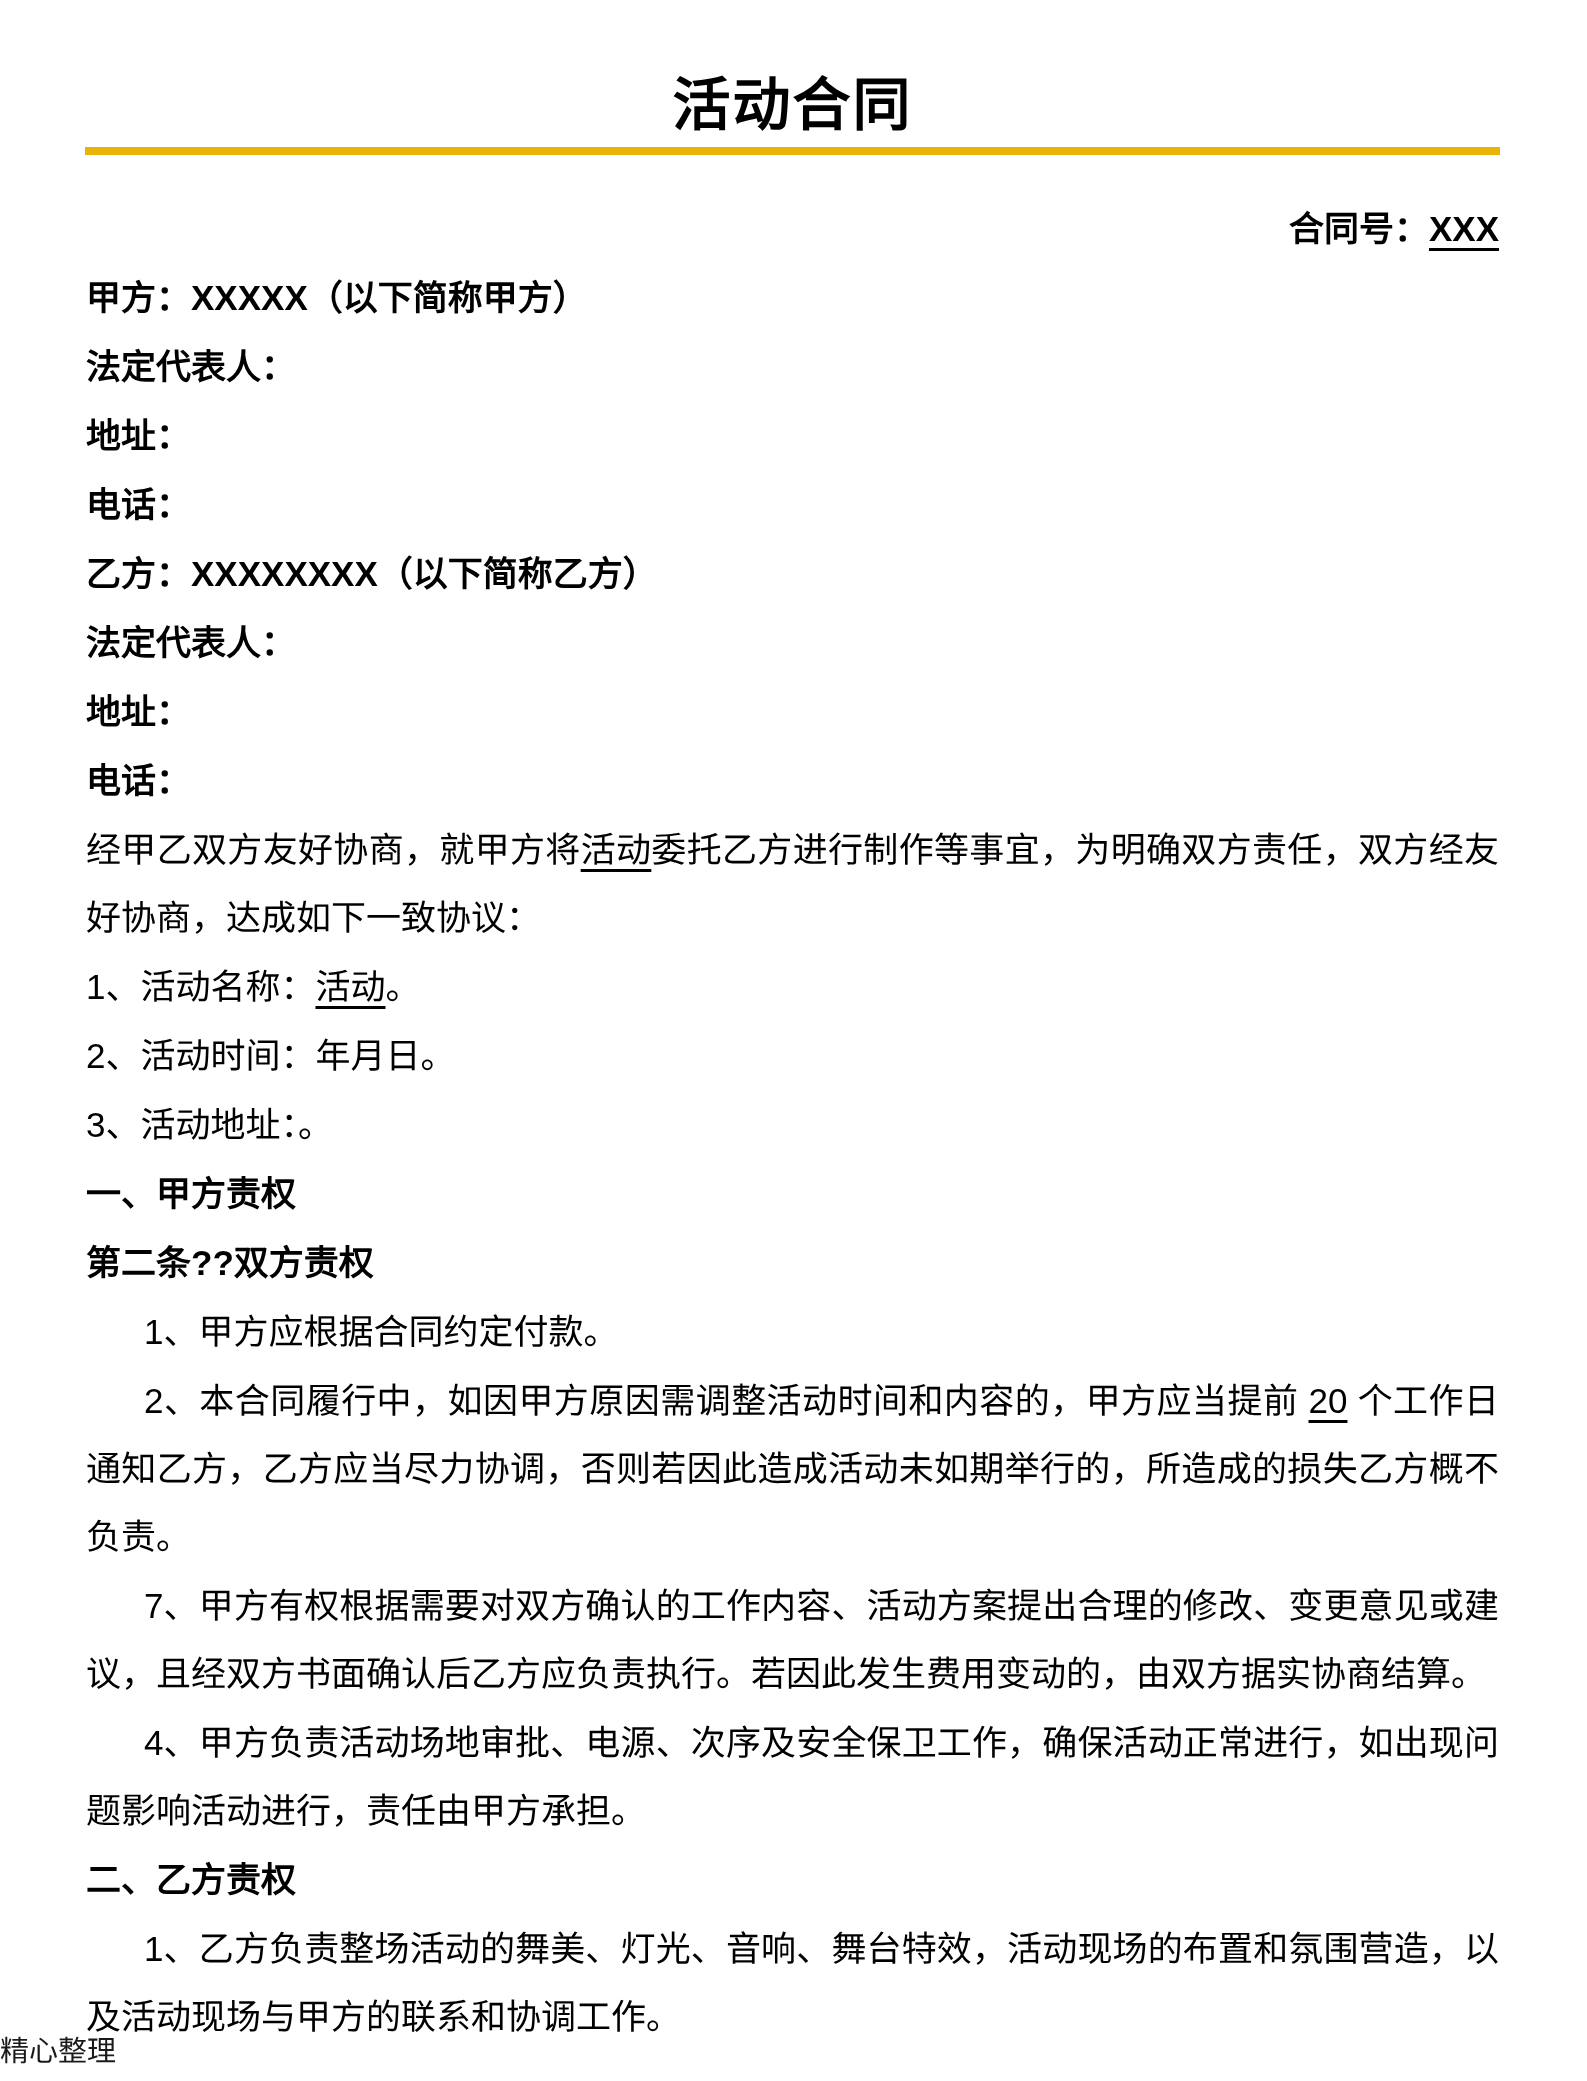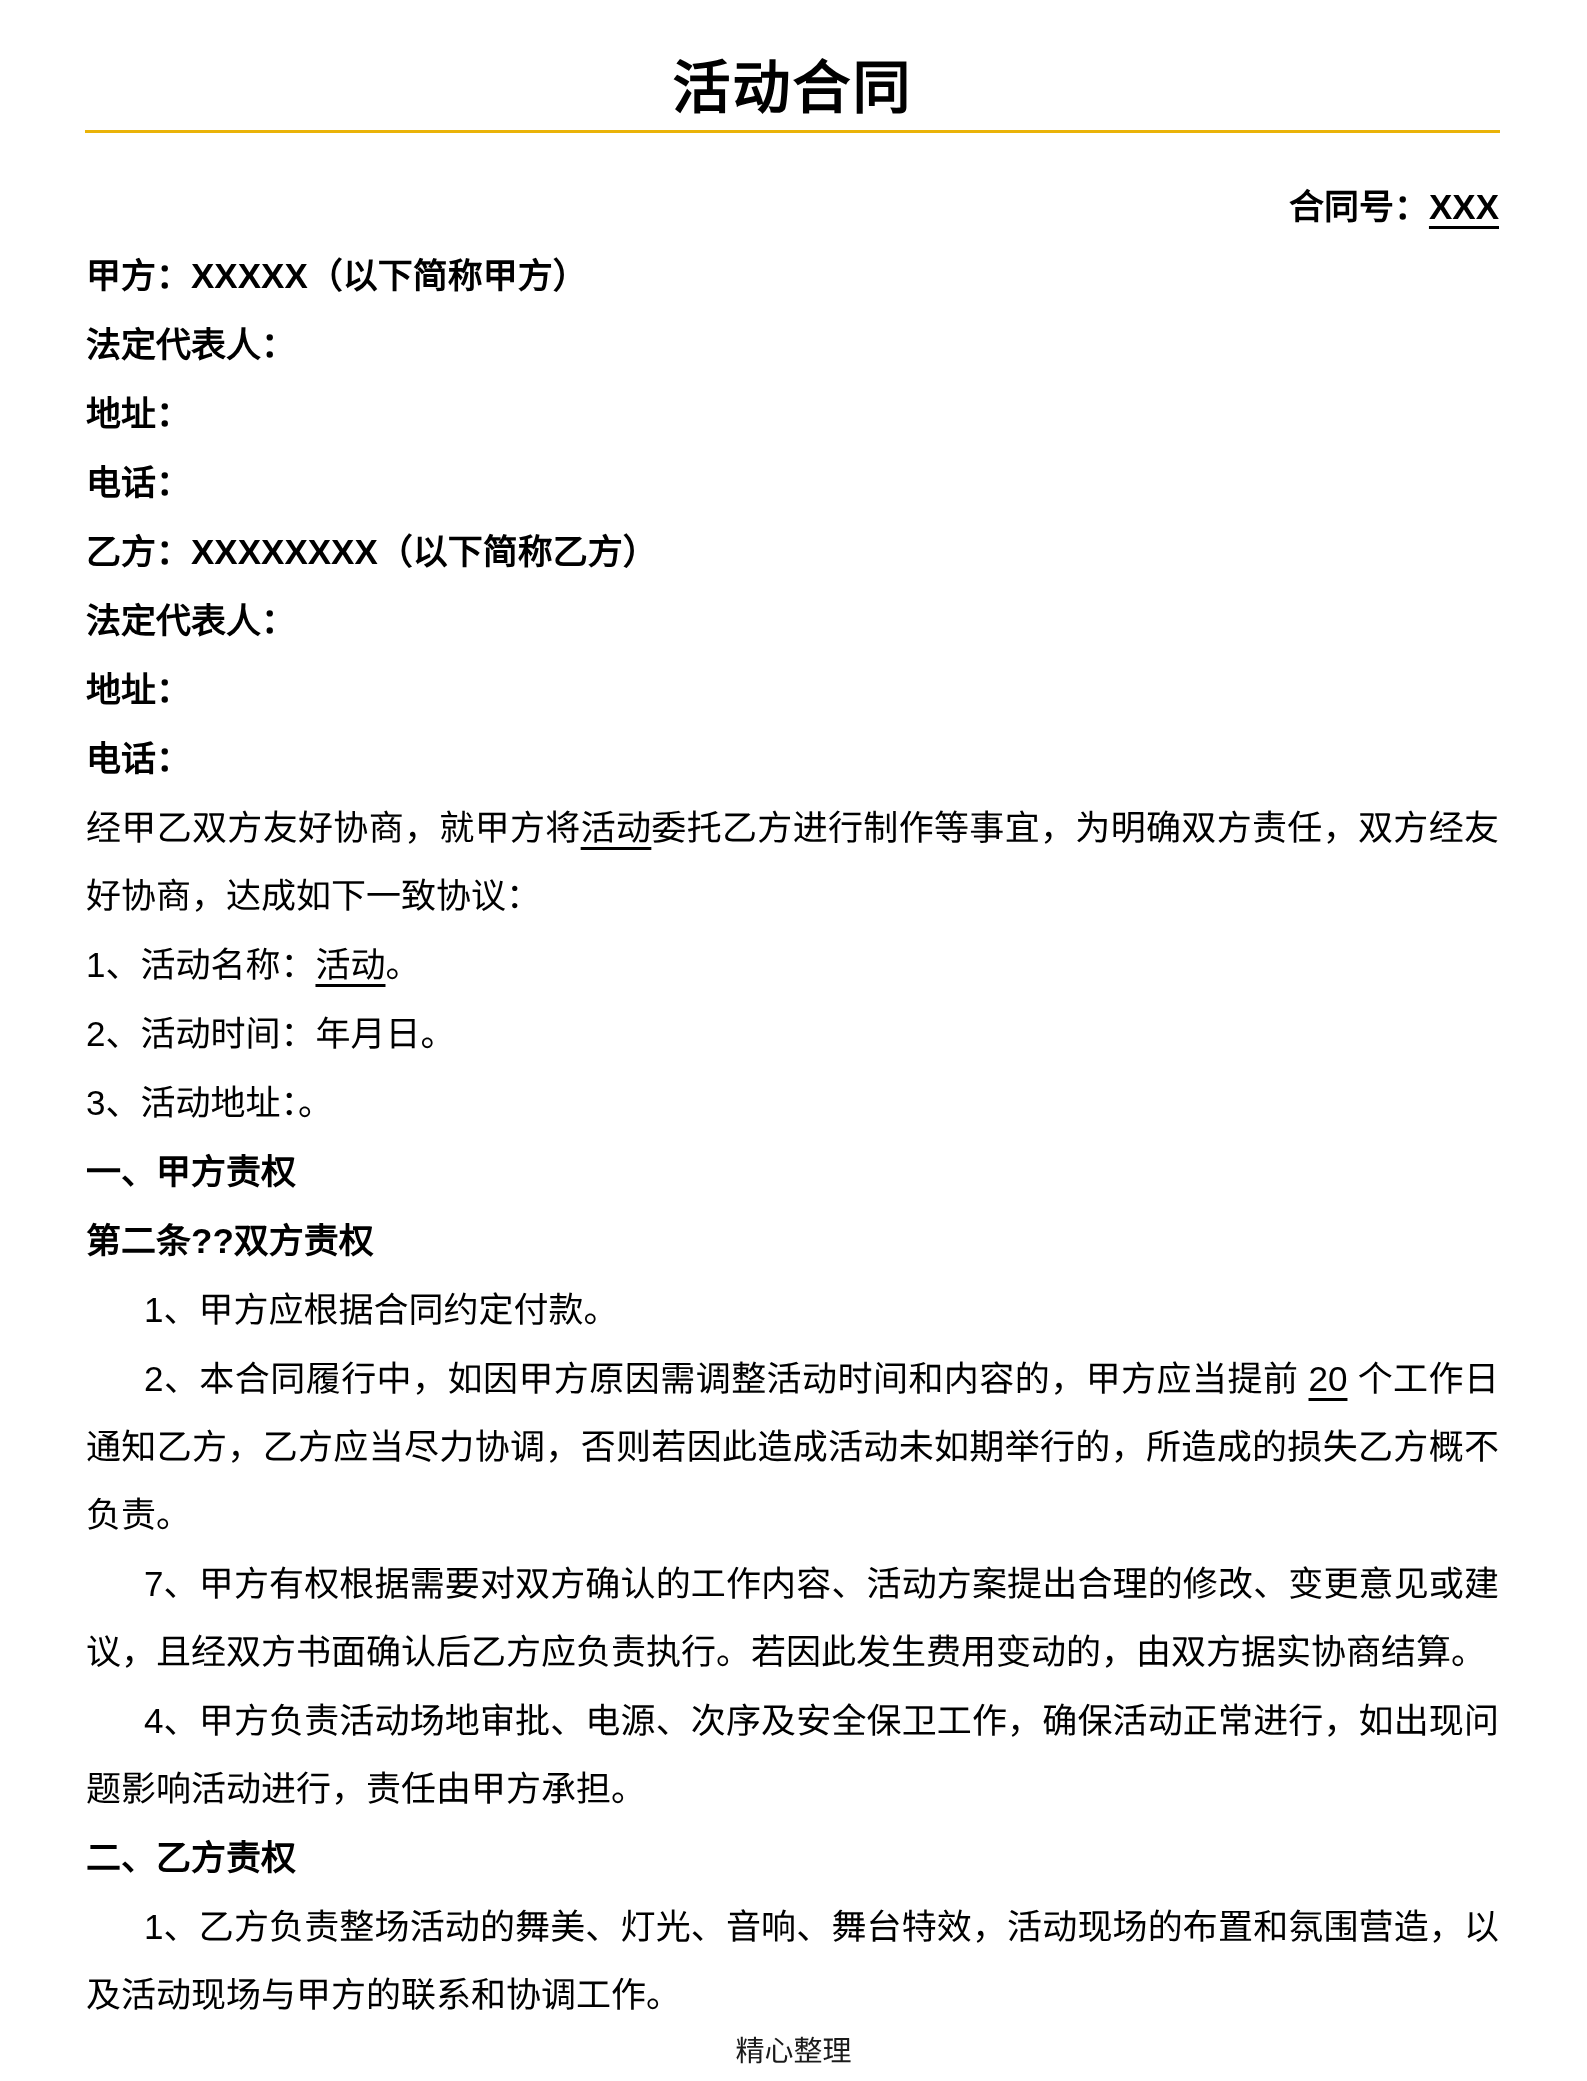--- a/index.html
+++ b/index.html
@@ -14,26 +14,26 @@
     background: #ffffff;
     color: #000000;
     font-family: "Liberation Sans", "DejaVu Sans", sans-serif;
     overflow: hidden;
     box-sizing: border-box;
   }
   .content {
     padding: 0 87px 0 85px;
   }
   .doc-title {
-    margin-top: 48px;
+    margin-top: 65px;
     text-align: center;
     font-size: 58px;
     font-weight: bold;
     line-height: 80px;
-    border-bottom: 3px solid #eab308;
+    border-bottom: 8px solid #eab308;
     padding-bottom: 2px;
     letter-spacing: 2px;
   }
   .body-block {
     margin-top: 40px;
     font-size: 35px;
     line-height: 68px;
     text-align: justify;
   }
   .body-block p {
@@ -56,21 +56,20 @@
   }
   .u {
     text-decoration: underline;
     text-underline-offset: 7px;
   }
   .footer {
     position: absolute;
     left: 0;
     bottom: 12px;
     width: 100%;
-    text-align: center;
     font-size: 29px;
     color: #1a1a1a;
     font-weight: normal;
   }
 </style>
 </head>
 <body>
 
 <div class="page">
   <div class="content">

